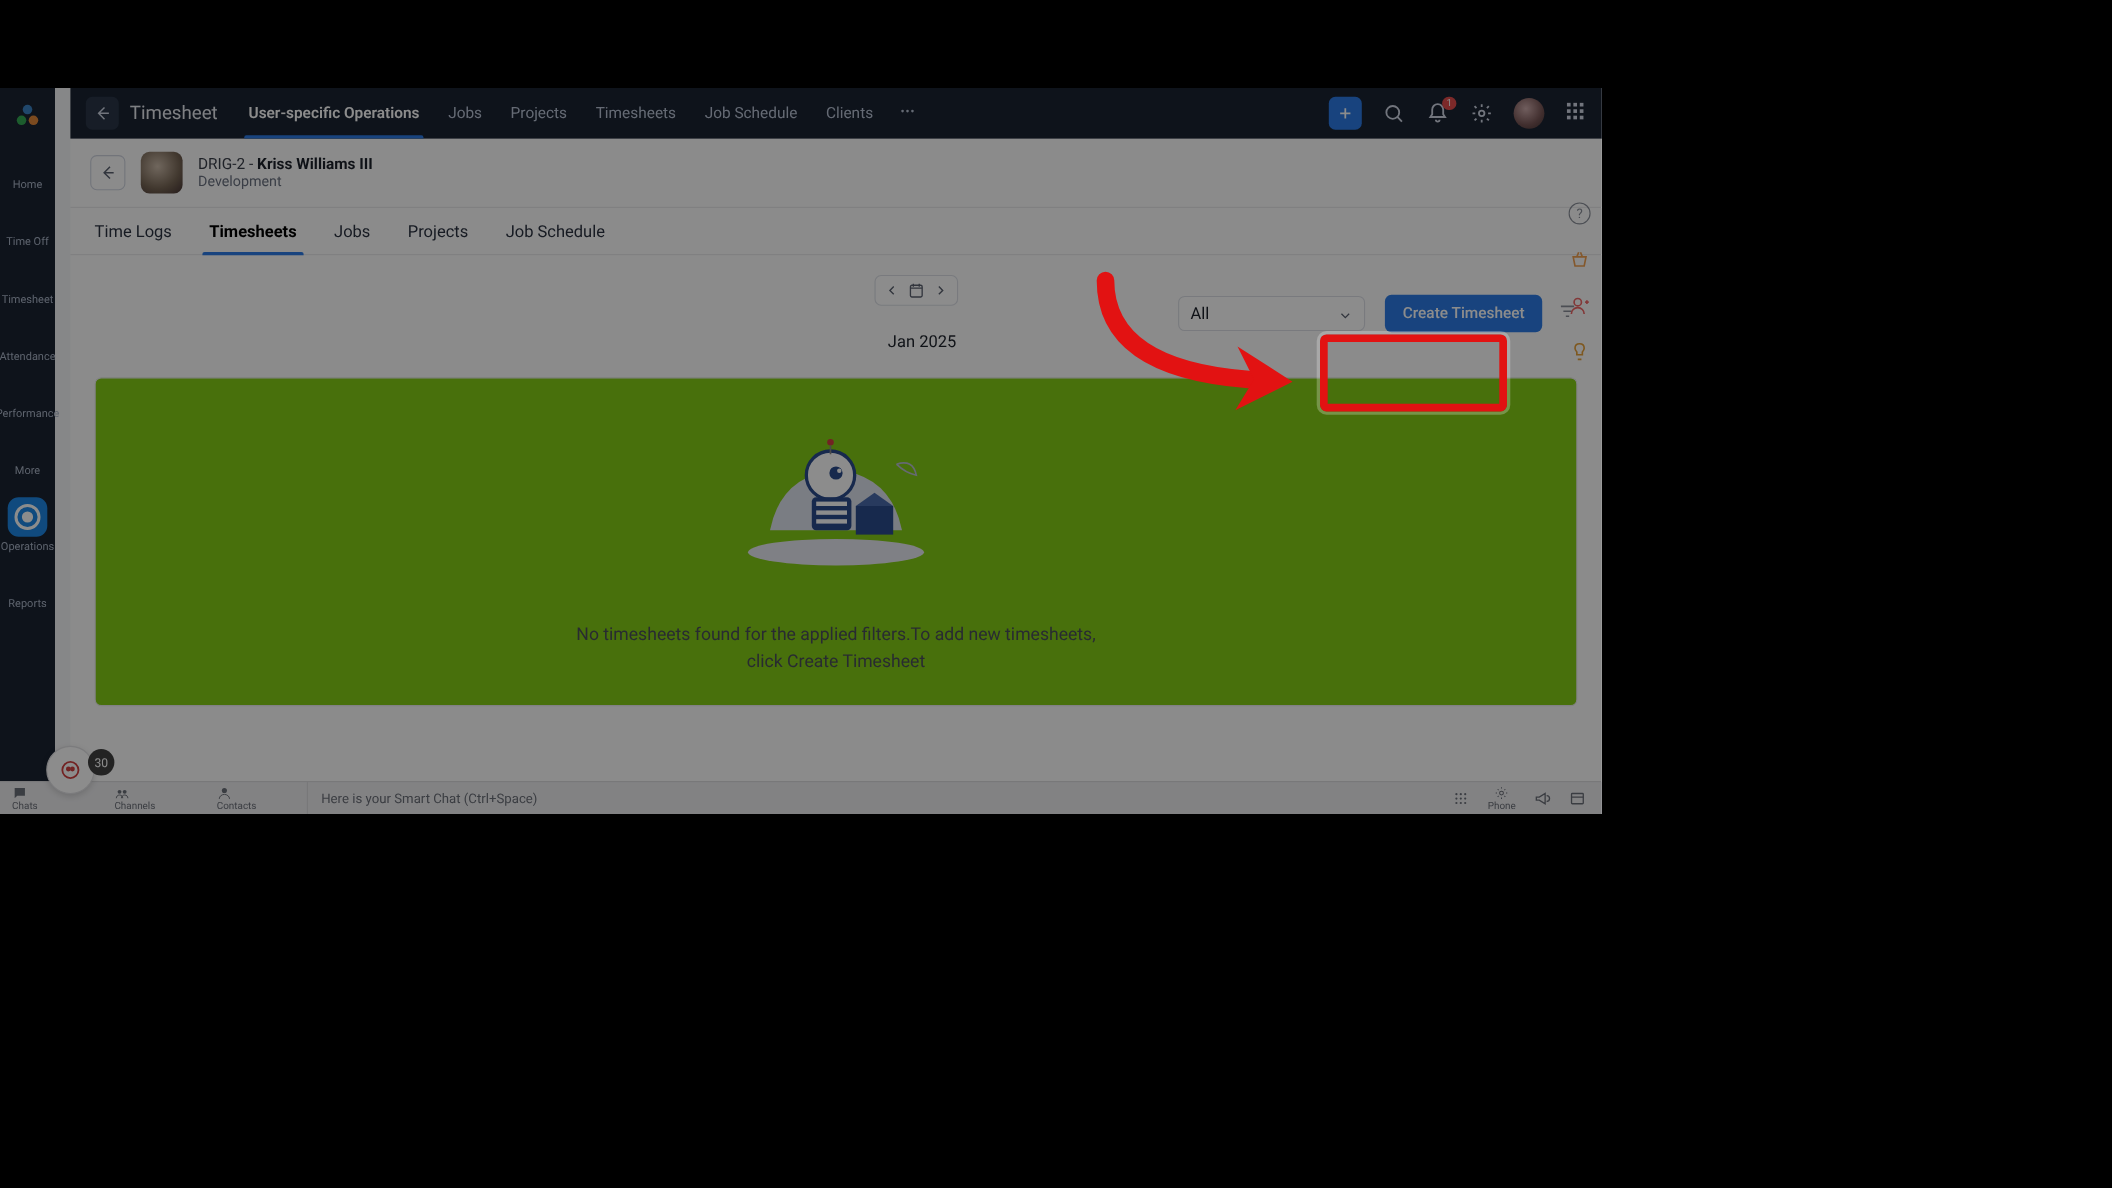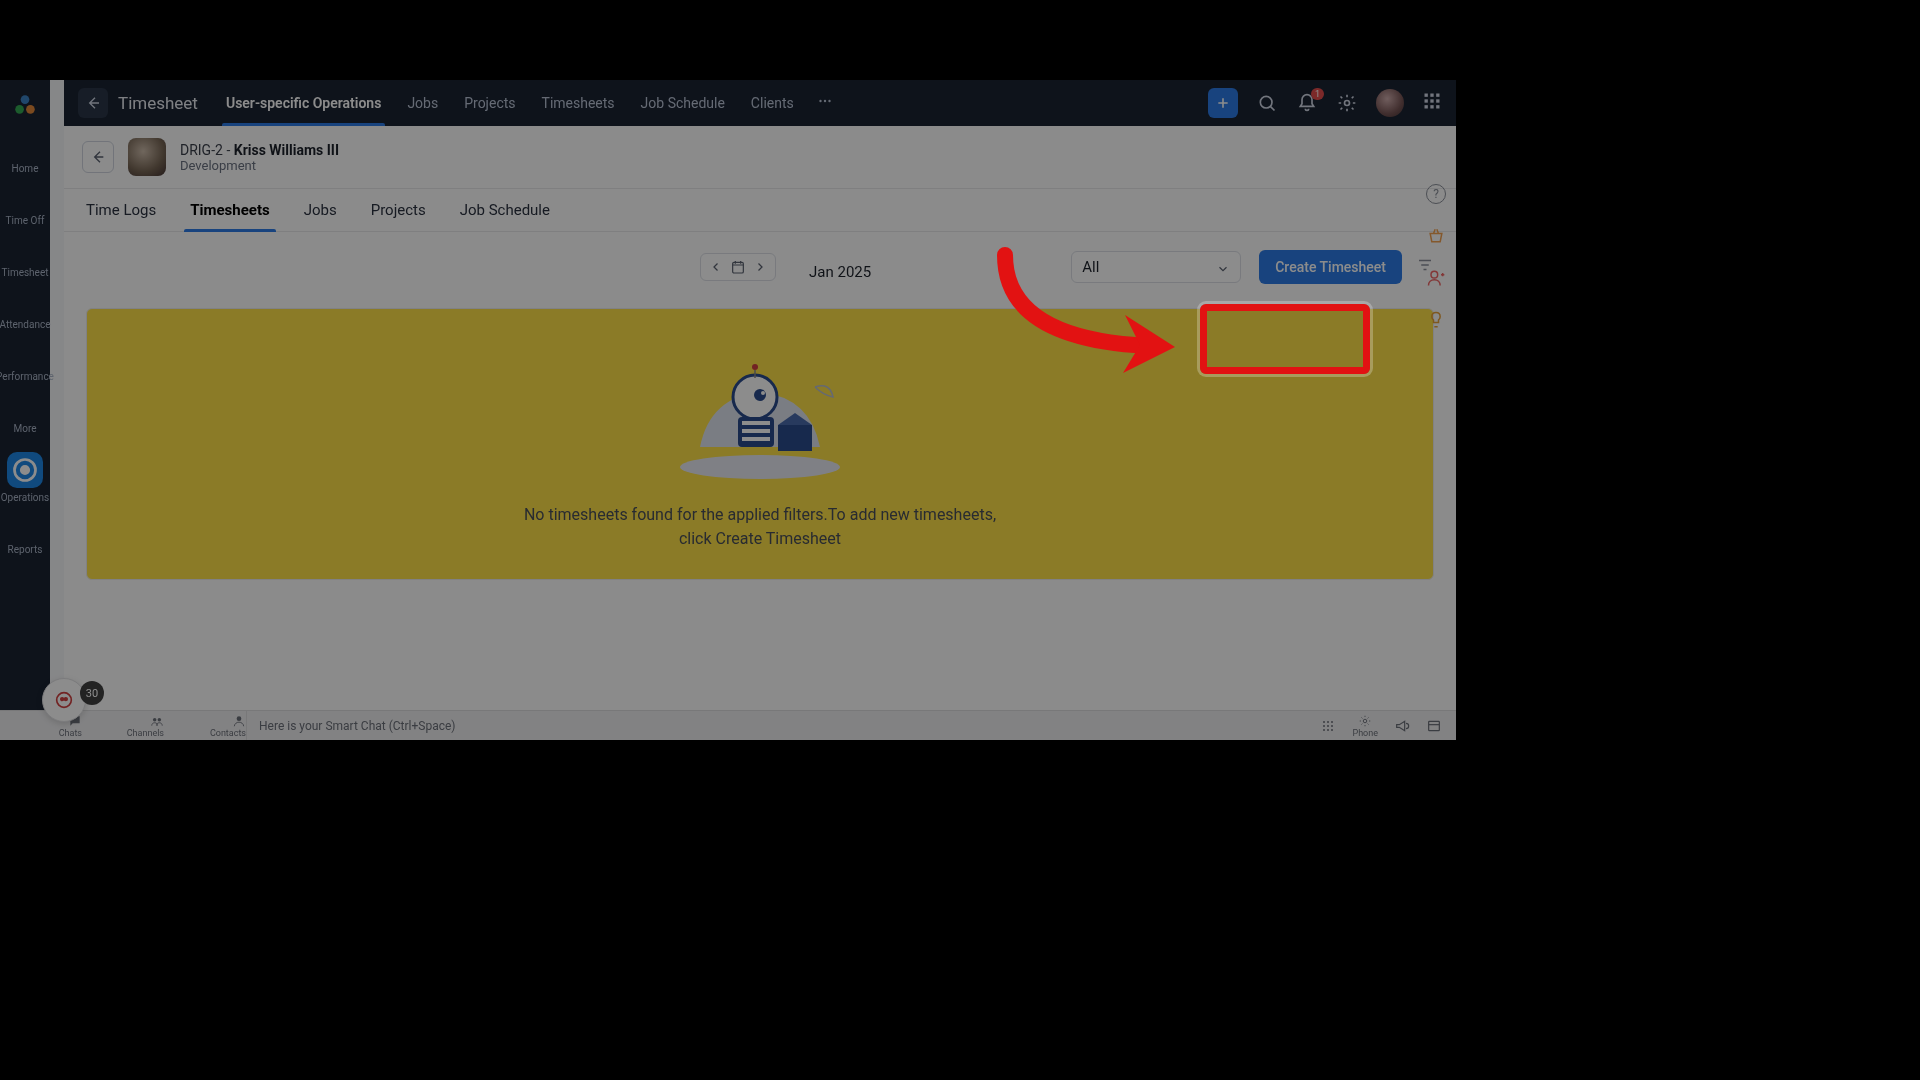--- a/index.html
+++ b/index.html
@@ -40,44 +40,44 @@
 .user-header .line1{font-size:14px;color:#3a3f4a;}
 .user-header .line1 .uname{font-weight:700;color:#1d222b;}
 .user-header .line2{font-size:13px;color:#6a7180;}
 
 .subtabs{display:flex;gap:34px;padding:0 22px;border-bottom:1px solid #e8e8ea;}
 .subtabs .stab{font-size:15px;padding:12px 0;color:#2b3240;cursor:pointer;position:relative;}
 .subtabs .stab.active{font-weight:700;color:#000;}
 .subtabs .stab.active::after{content:"";position:absolute;bottom:-1px;left:-6px;right:-6px;height:3px;background:#2c7be5;border-radius:2px 2px 0 0;}
 
 .controls-row{display:flex;align-items:center;padding:18px 22px 10px;}
-.date-nav{margin-left:auto;display:flex;align-items:flex-end;gap:23px;}
+.date-nav{margin-left:auto;display:flex;align-items:center;gap:23px;flex-direction:column;}
 .date-nav .nav-box{display:flex;align-items:center;gap:4px;border:1px solid #dcdfe6;border-radius:6px;padding:4px 6px;background:#fff;}
 .date-nav .arrow,.date-nav .cal{width:18px;height:18px;display:flex;align-items:center;justify-content:center;color:#5b6270;cursor:pointer;}
 .date-nav .date-label{font-size:15px;color:#1d222b;margin-left:10px;}
 .filter-select{margin-left:200px; display:flex;align-items:flex-end;gap:8px;border:1px solid #dcdfe6;border-radius:6px;padding:6px 10px;background:#fff;cursor:pointer;min-width:170px;justify-content:space-between;}
 .filter-select .val{font-size:15px;color:#1d222b;}
 .create-btn{margin-left:18px;background:#2c7be5;color:#fff;border:none;border-radius:6px;padding:9px 16px;font-size:14px;font-weight:500;cursor:pointer;}
 .filter-icon{margin-left:14px;color:#8a8f99;cursor:pointer;}
 
-.empty-card{margin:14px 22px 22px;background:#fde047;border:1px solid #ececef;border-radius:6px;min-height:250px;display:flex;flex-direction:column;align-items:center;justify-content:center;padding:28px 0;}
+.empty-card{margin:14px 22px 22px;background:#84cc16;border:1px solid #ececef;border-radius:6px;min-height:250px;display:flex;flex-direction:column;align-items:center;justify-content:center;padding:28px 0;gap:27px;}
 .empty-svg{width:200px;height:150px;}
 .empty-text{margin-top:16px;text-align:center;font-size:16px;color:#4a4f59;line-height:1.5;}
 
 
 .rightrail{position:absolute;top:58px;right:0;width:40px;display:flex;flex-direction:column;align-items:center;gap:22px;z-index:3;}
 .rightrail .ri{width:20px;height:20px;color:#8a8f99;cursor:pointer;}
 .rightrail .ri.q{border:1.5px solid #8a8f99;border-radius:50%;display:flex;align-items:center;justify-content:center;font-size:12px;}
 .rightrail .ri.basket{color:#f0a050;}
 .rightrail .ri.person{color:#e66;}
 .rightrail .ri.lamp{color:#e6a03a;}
 
 
 .bottombar{position:absolute;bottom:0;left:0;right:0;height:30px;background:#ededef;border-top:1px solid #dadadc;display:flex;align-items:center;font-size:12px;color:#6b6f78;z-index:2;}
-.bottombar .bitem{display:flex;flex-direction:column;align-items:flex-end;justify-content:center;width:82px;cursor:pointer;position:relative;height:100%;}
+.bottombar .bitem{display:flex;flex-direction:column;align-items:flex-start;justify-content:center;width:82px;cursor:pointer;position:relative;height:100%;margin-left:11px;}
 .bottombar .bitem .bi-ico{width:14px;height:14px;}
 .bottombar .bitem .bi-lbl{font-size:9px;}
 .bottombar .divider{width:1px;height:100%;background:#dadadc;}
 .bottombar .smartchat{padding-left:12px;}
 .bottombar .right-icons{margin-left:auto;display:flex;align-items:center;gap:16px;padding-right:14px;}
 .bottombar .right-icons .ri{cursor:pointer; display:flex; flex-direction:column; align-items:center;}
 .bottombar .floating-badge{width:24px;height:24px;border-radius:12px;background:#404040;color:#fff;font-size:11px;display:flex;align-items:center;justify-content:center;position:absolute;bottom:35px;left:80px;z-index:5;}
 .bottombar .floating-circle{width:44px;height:44px;border-radius:50%;background:#fff;border:1px solid #e0e0e3;box-shadow:0 2px 6px rgba(0,0,0,.15);position:absolute;bottom:18px;left:42px;z-index:4;display:flex;align-items:center;justify-content:center;}
 
 

